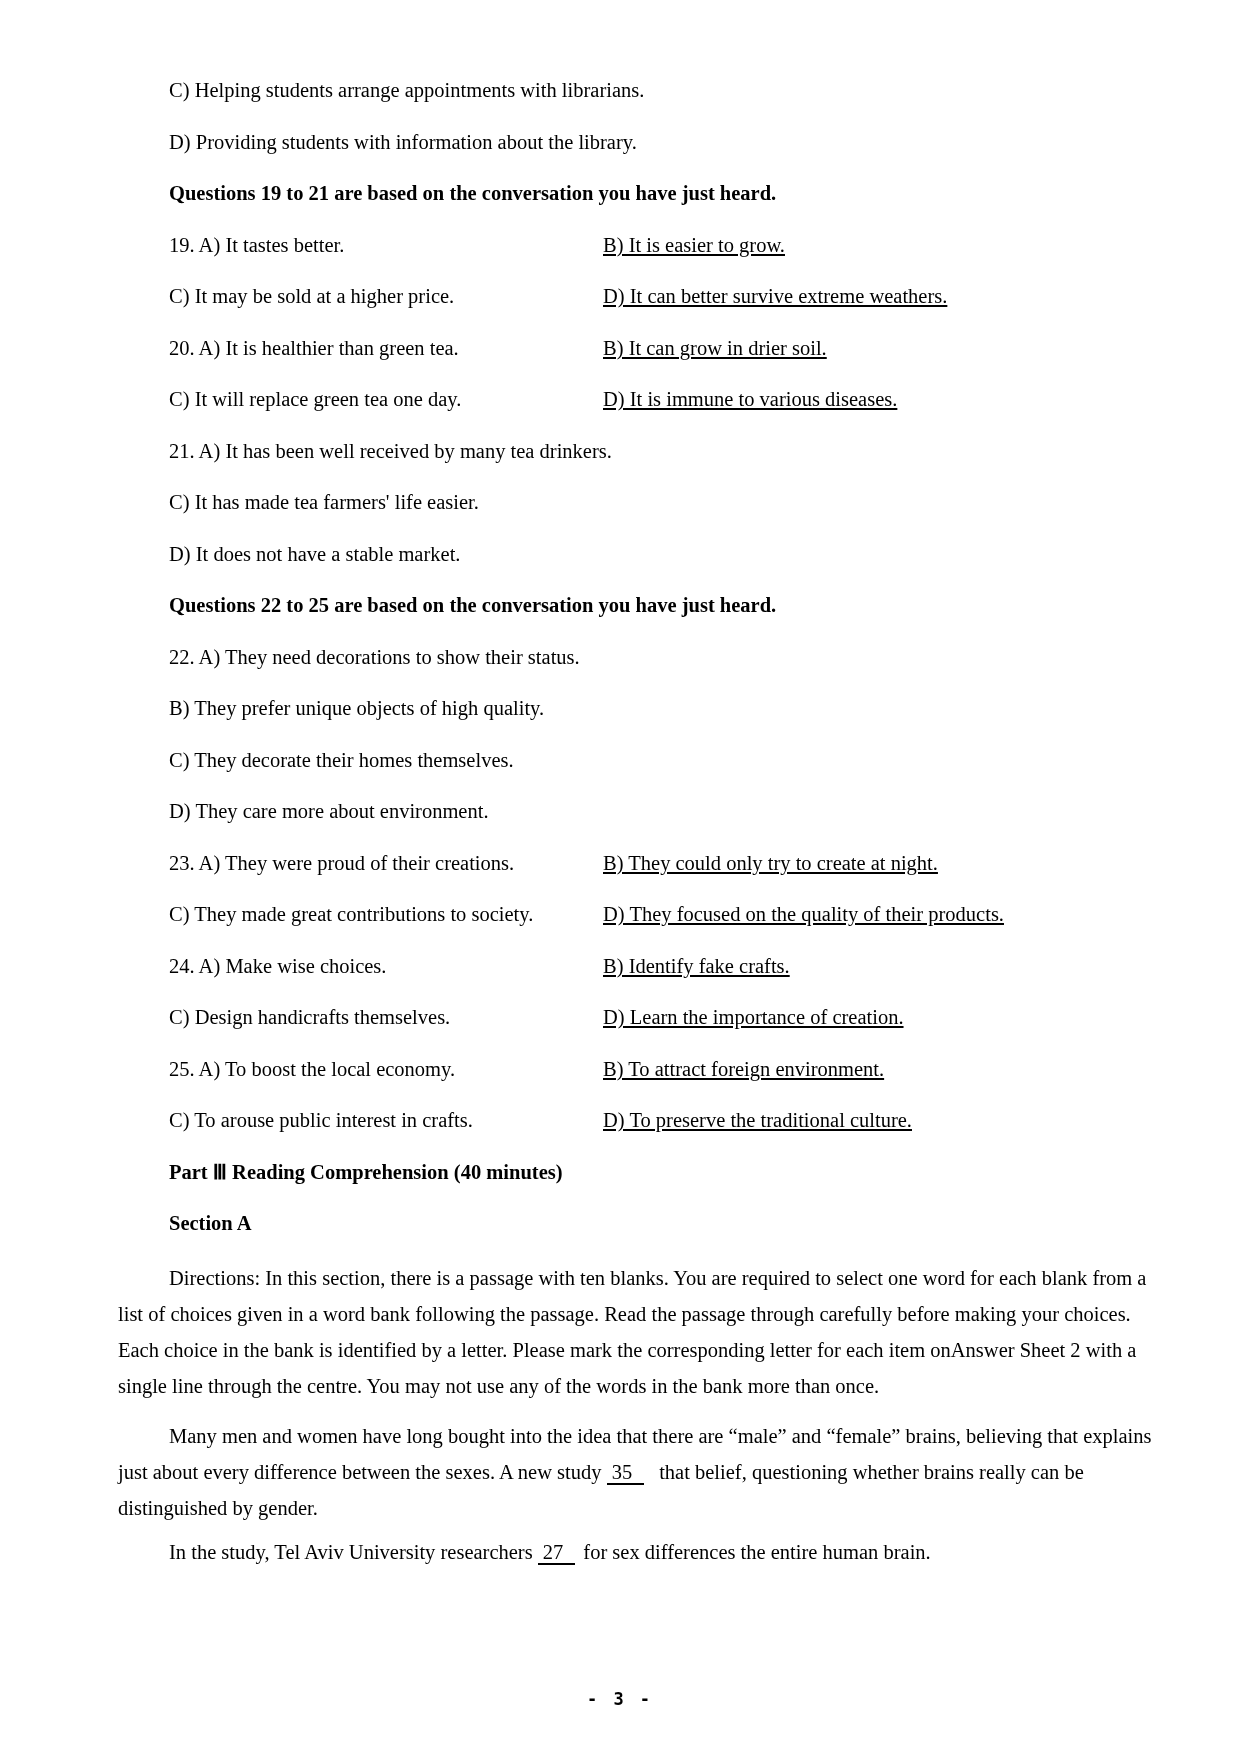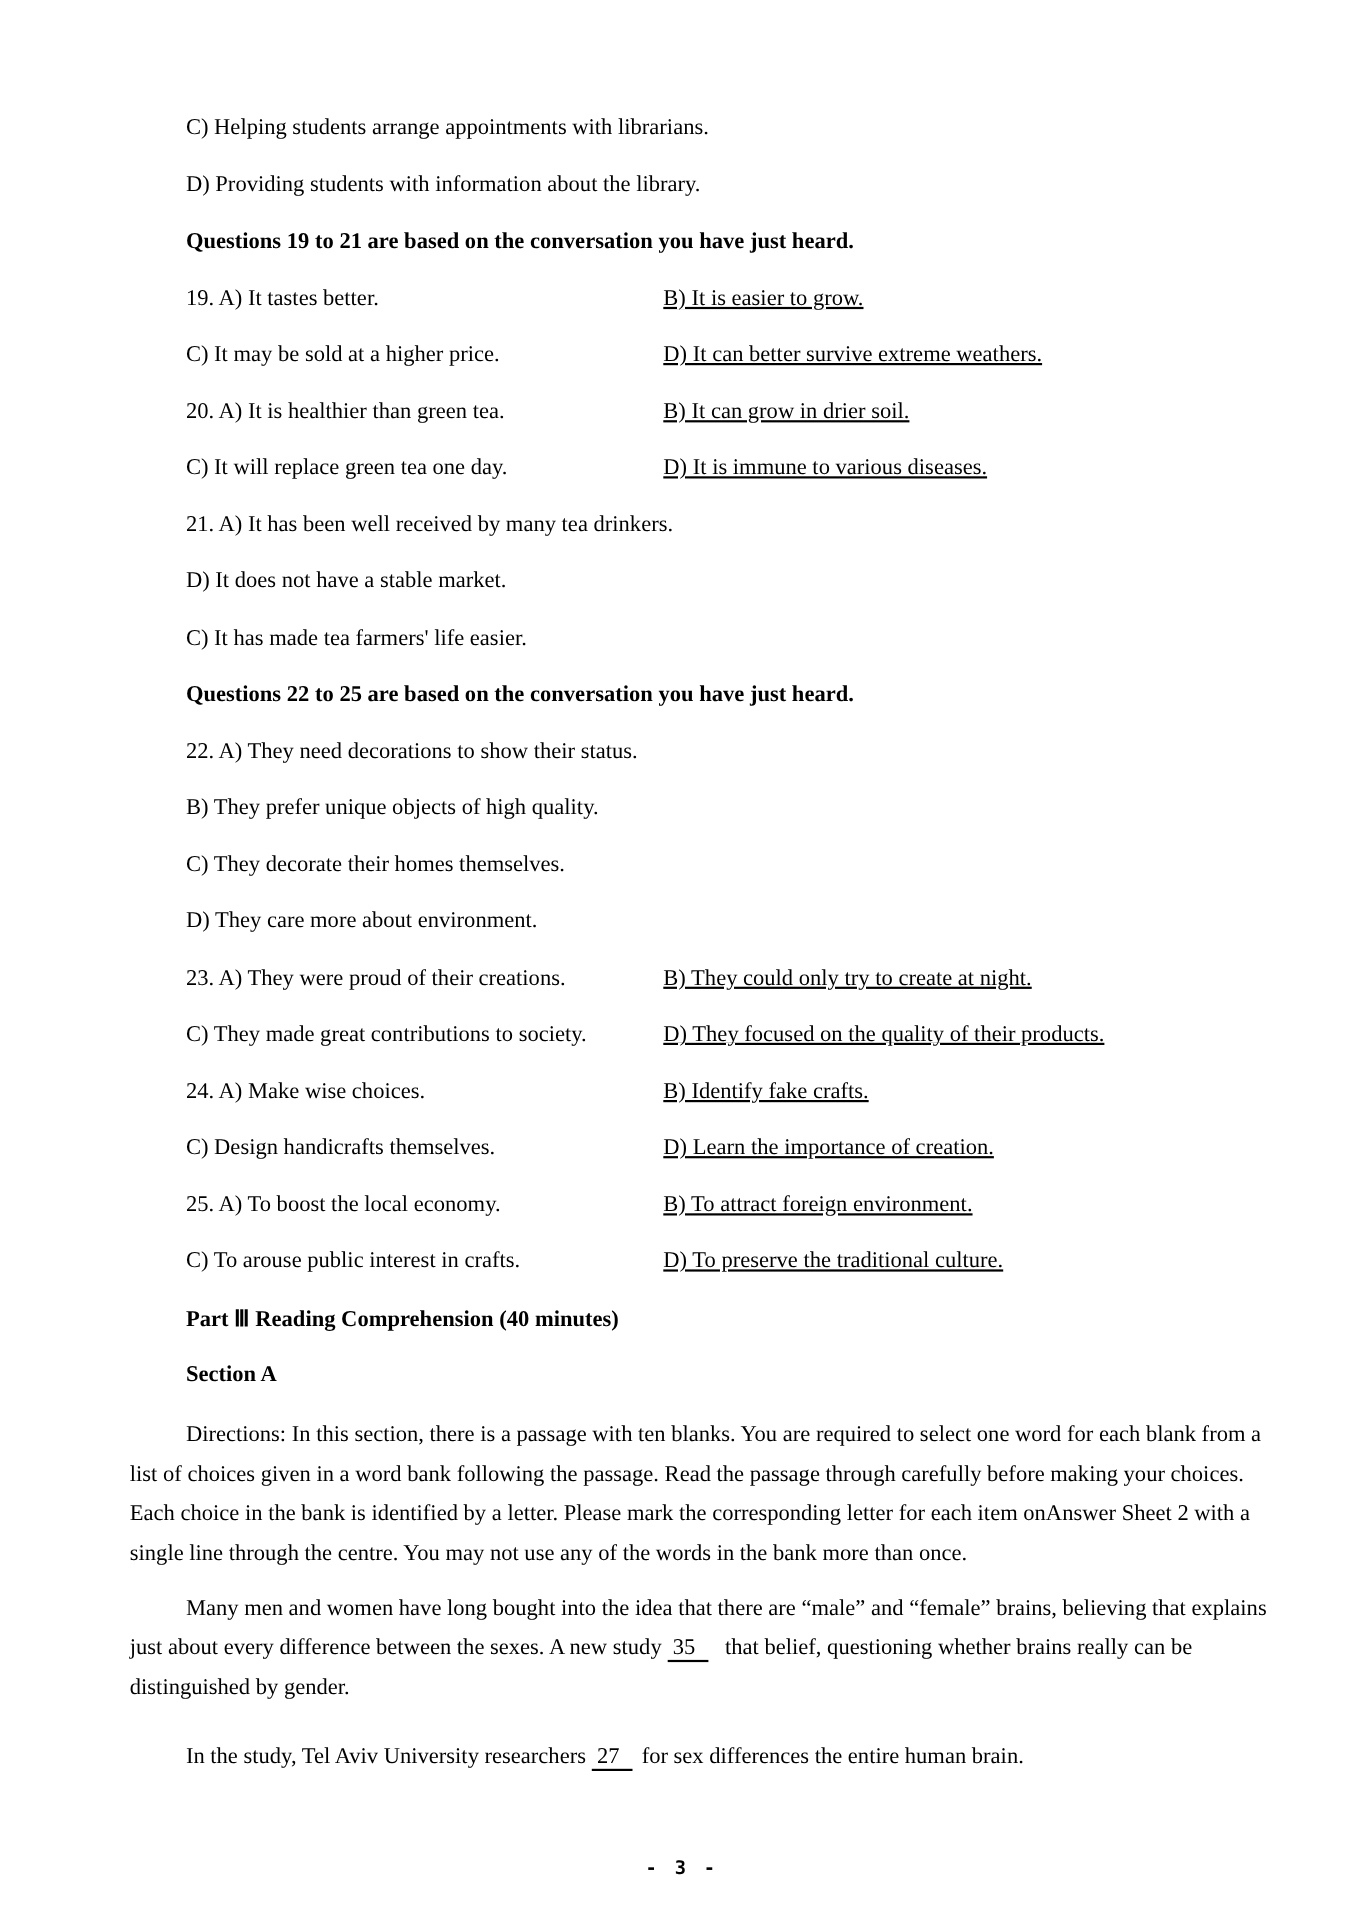--- a/index.html
+++ b/index.html
@@ -6,42 +6,42 @@
   html, body { background: #ffffff; }
   body {
     width: 1240px; height: 1754px;
     position: relative;
     font-family: "Liberation Serif", serif;
     color: #000;
     overflow: hidden;
   }
   .page {
     position: absolute; inset: 0;
-    padding: 91px 82px 0 118px;
+    padding: 65px 82px 0 118px;
   }
   .ln {
     display: flex; align-items: center;
     height: 51.5px;
     margin-left: 51px;
     font-size: 20.5px;
     white-space: nowrap;
   }
   .bold { font-weight: 700; }
   .cell-l { flex: 0 0 434px; width: 434px; }
   .cell-r { flex: 0 0 auto; text-decoration: underline; }
   .para {
     font-size: 20.5px;
     line-height: 36px;
     text-indent: 51px;
     width: 1056px;
     text-align: left;
   }
   .para.directions { margin-top: 10px; }
   .para.p2 { margin-top: 14px; }
-  .para.p3 { margin-top: 27px; }
+  .para.p3 { margin-top: 8px; }
   .blank {
     border-bottom: 2px solid #000;
     padding: 0 12px 0 5px;
   }
   .gap  { display: inline-block; width: 15px; }
   .gap-s{ display: inline-block; width: 8px; }
   .footer {
     position: absolute; left: 0; top: 1689px;
     width: 1240px;
     text-align: center;
@@ -81,24 +81,24 @@
   </div>
   <div class="ln">
     <span class="cell-l">C) It will replace green tea one day.</span>
     <span class="cell-r">D) It is immune to various diseases.</span>
   </div>
 
   <div class="ln">
       <span>21. A) It has been well received by many tea drinkers.</span>
     </div>
   <div class="ln">
-      <span>D) It does not have a stable market.</span>
+      <span>C) It has made tea farmers' life easier.</span>
     </div>
   <div class="ln">
-      <span>C) It has made tea farmers' life easier.</span>
+      <span>D) It does not have a stable market.</span>
     </div>
 
   <div class="ln bold">
       <span>Questions 22 to 25 are based on the conversation you have just heard.</span>
     </div>
 
   <div class="ln">
       <span>22. A) They need decorations to show their status.</span>
     </div>
   <div class="ln">

